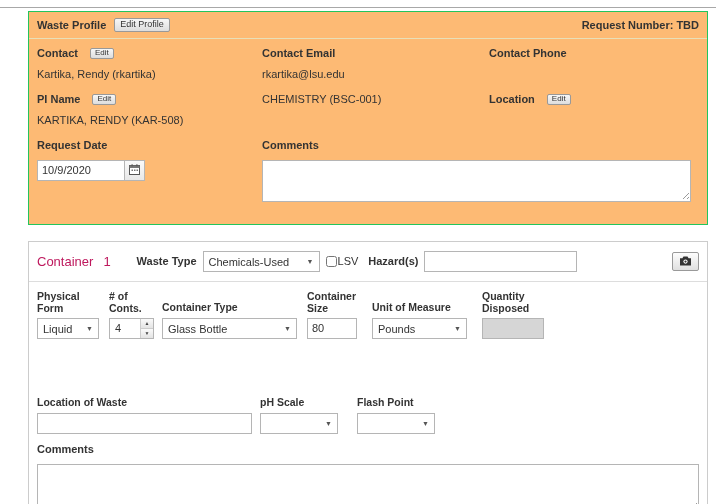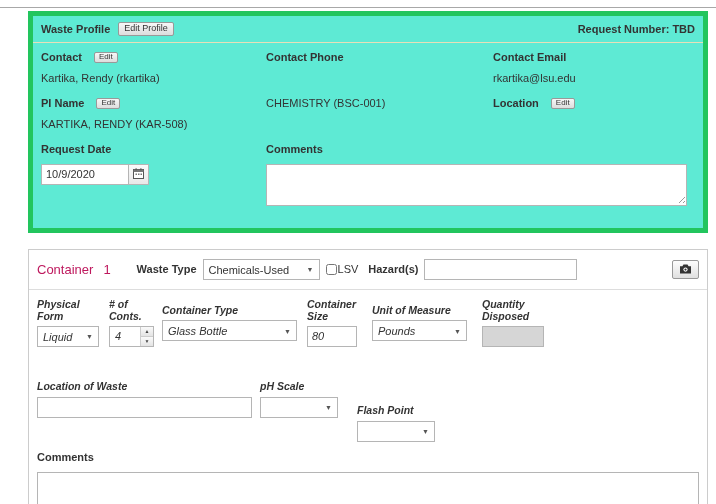--- a/index.html
+++ b/index.html
@@ -17,21 +17,21 @@
   
   .btn-sm {
     font-family:inherit; font-size:9px; line-height:1.1;
     padding:1px 5px; color:#333; cursor:pointer;
     background:linear-gradient(#f7f7f7,#ddd);
     border:1px solid #999; border-radius:2px;
   }
   .btn-xs { font-size:8px; padding:0 4px; }
 
   
-  .profile-panel { background:#5eead4; border:5px solid #22c55e; margin-bottom:16px; }
+  .profile-panel { background:#fdba74; border:1px solid #22c55e; margin-bottom:16px; }
   .p-header {
     display:flex; justify-content:space-between; align-items:center;
     padding:6px 8px; border-bottom:1px solid #e8dfb8;
   }
   .p-header .left { display:flex; align-items:center; gap:8px; }
   .profile-grid {
     display:grid; grid-template-columns:225px 227px 1fr;
     padding:8px 8px 10px 8px;
   }
   .fgroup { margin-bottom:12px; }
@@ -87,21 +87,21 @@
   .chk-wrap { display:flex; align-items:center; margin:0 10px 0 6px; }
   .chk-wrap input { width:11px; height:11px; margin:0 1px 0 0; }
   .cam-btn {
     margin-left:auto; width:27px; height:19px; cursor:pointer;
     border:1px solid #999; border-radius:2px;
     background:linear-gradient(#fdfdfd,#e0e0e0);
     display:flex; align-items:center; justify-content:center; padding:0;
   }
 
   .c-form { padding:8px; }
-  .frow { display:flex; align-items:center; margin-bottom:9px;font-style:italic; }
+  .frow { display:flex; align-items:flex-end; margin-bottom:9px; }
   .frow .fg { display:flex; flex-direction:column; }
   .frow .fg .flabel { margin-bottom:4px; font-size:10.5px; }
 
   .comments-block { margin-top:6px; }
   .contents-label { font-weight:bold; margin:14px 0 6px 0; }
 
   
   .contents-table-wrap { display:flex; border:1px solid #c5c5c5; }
   table.ct { border-collapse:collapse; table-layout:fixed; width:663px; font-size:10px; }
   .ct th, .ct td { border:1px solid #d2d2d2; padding:3px 4px; overflow:hidden; }
@@ -132,29 +132,29 @@
 
       <div class="fgroup">
         <div class="flabel">
           <span>Contact</span>
           <button class="btn-sm btn-xs">Edit</button>
         </div>
         <div class="fvalue">Kartika, Rendy (rkartika)</div>
       </div>
       <div class="fgroup">
         <div class="flabel">
+            <span>Contact Email</span>
+          </div>
+        <div class="fvalue">rkartika@lsu.edu</div>
+      </div>
+      <div class="fgroup">
+        <div class="flabel">
             <span>Contact Phone</span>
           </div>
         <div class="fvalue"></div>
-      </div>
-      <div class="fgroup">
-        <div class="flabel">
-            <span>Contact Email</span>
-          </div>
-        <div class="fvalue">rkartika@lsu.edu</div>
       </div>
 
       <div class="fgroup">
         <div class="flabel">
           <span>PI Name</span>
           <button class="btn-sm btn-xs">Edit</button>
         </div>
         <div class="fvalue">KARTIKA, RENDY (KAR-508)</div>
       </div>
       <div class="fgroup">

